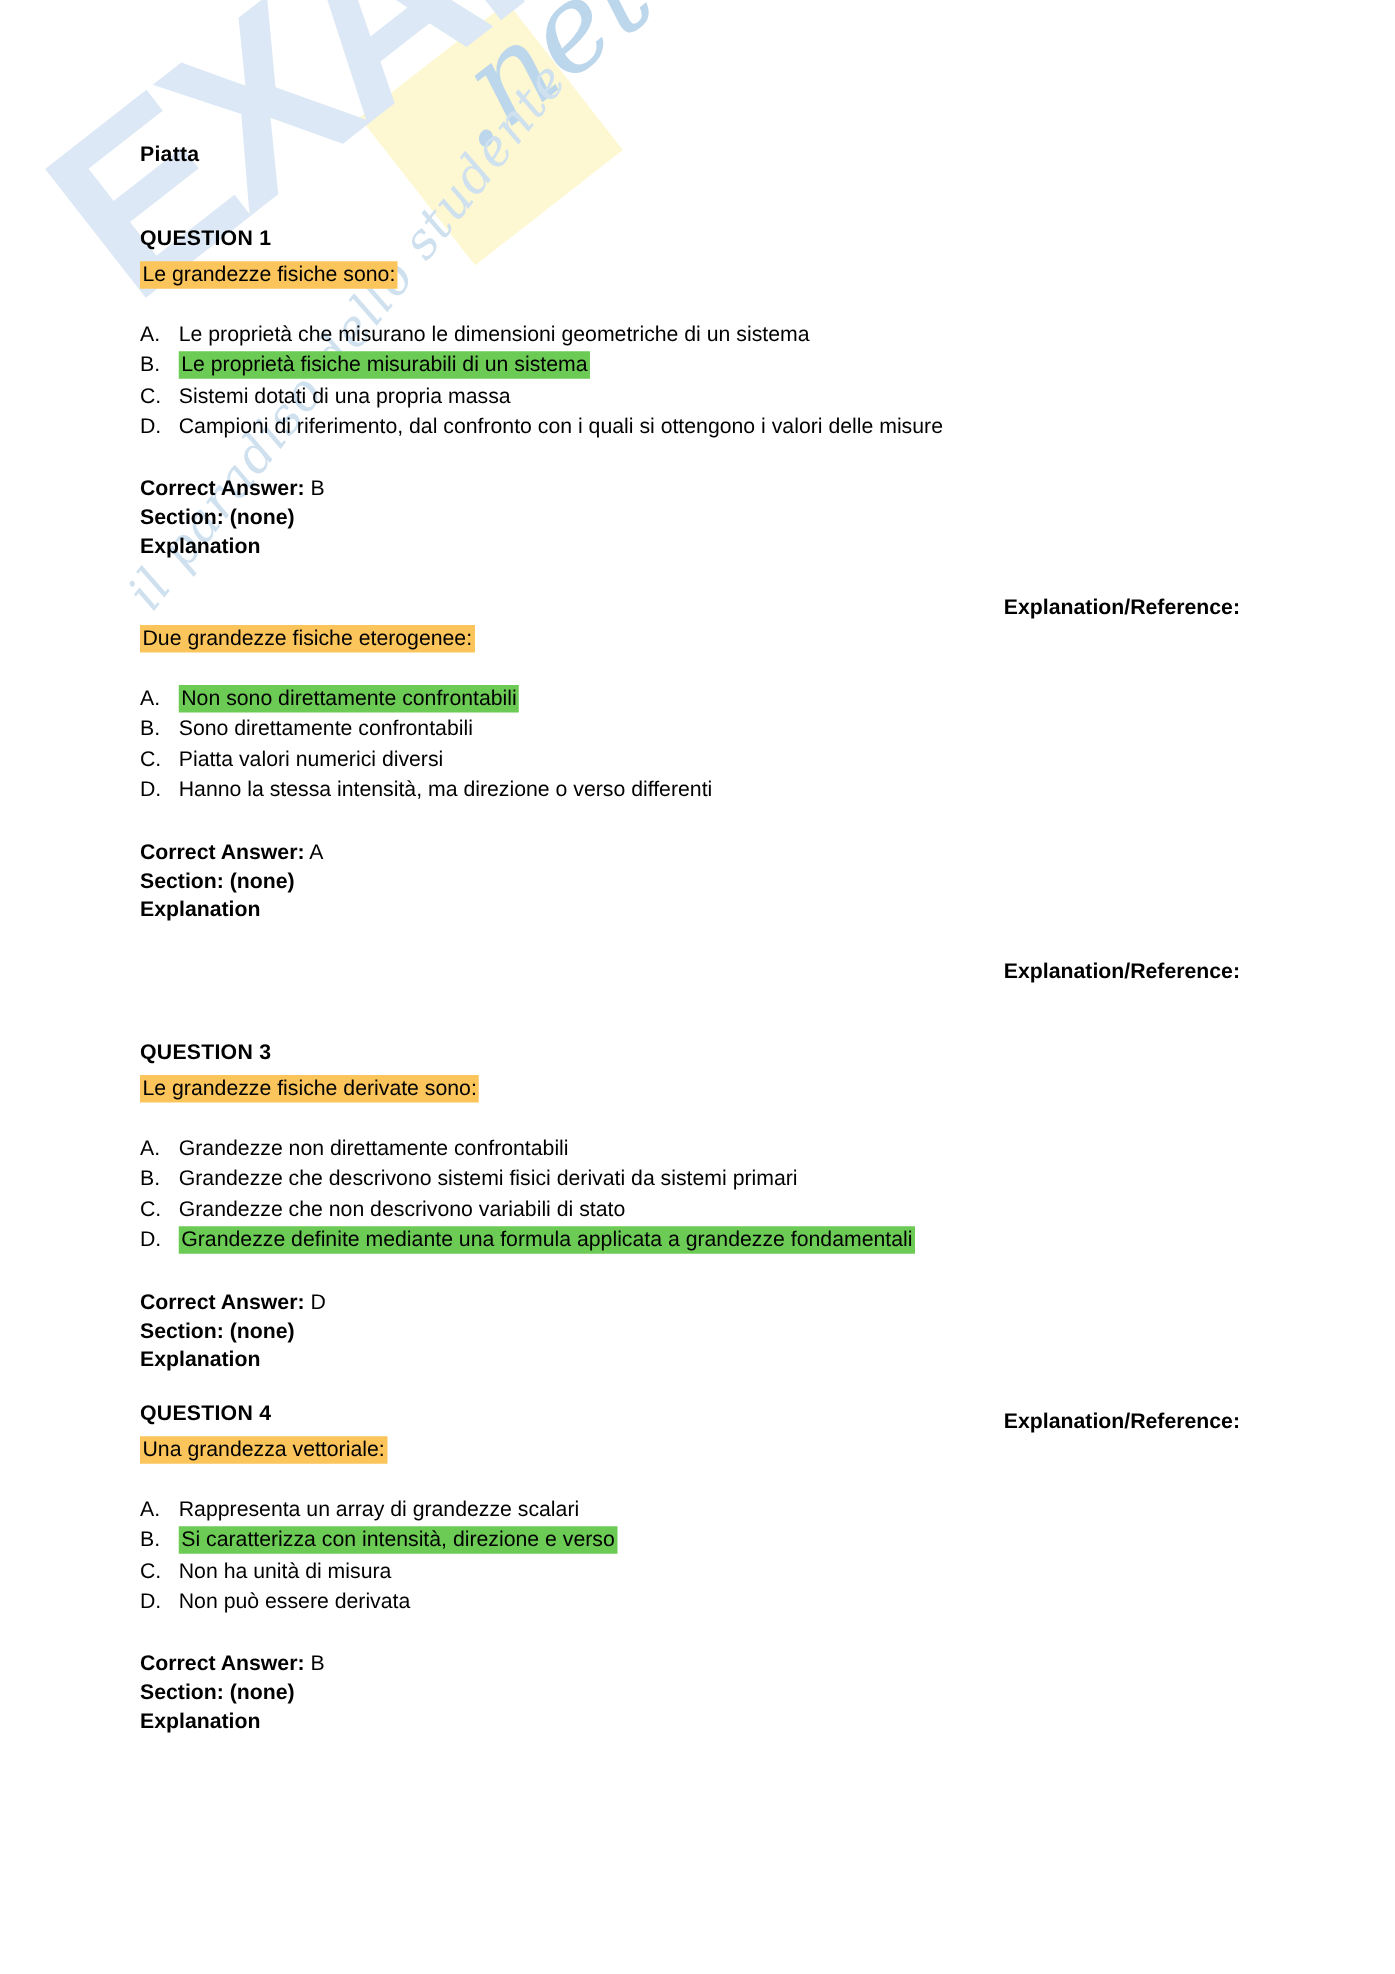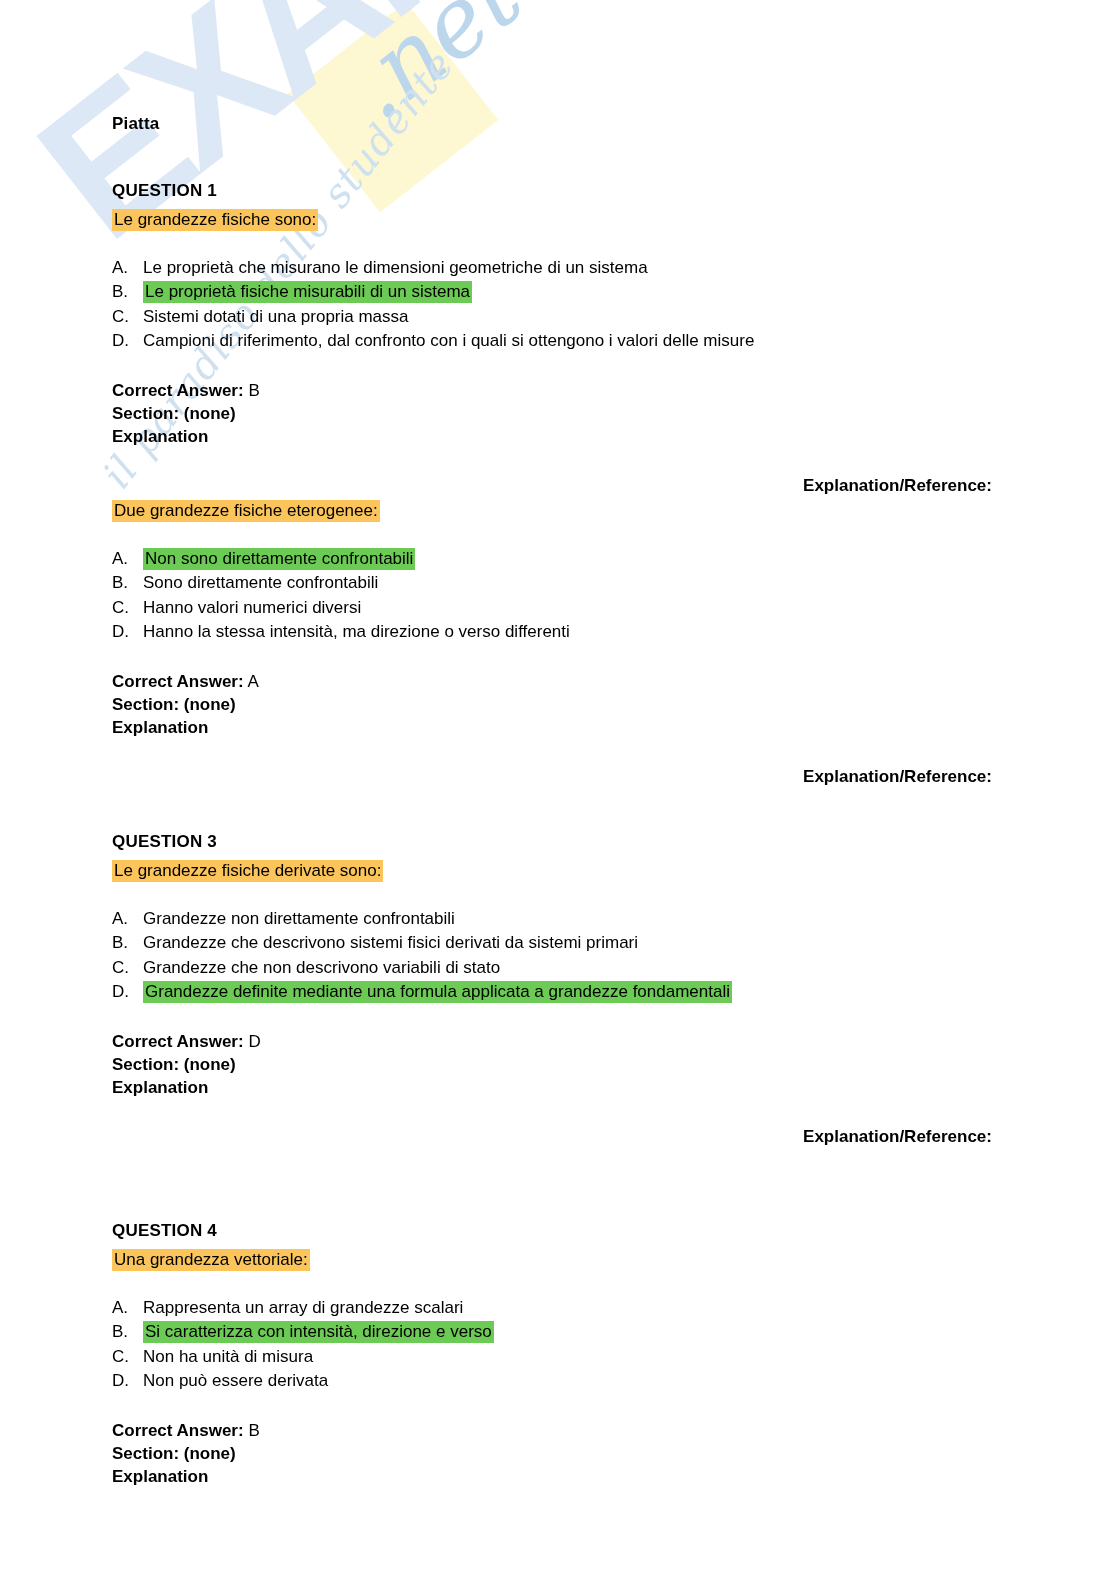--- a/index.html
+++ b/index.html
@@ -232,21 +232,21 @@
         <li class="option-row">
           <span class="option-letter">A.</span>
           <span class="option-text"><span class="hl-green">Non sono direttamente confrontabili</span></span>
         </li>
         <li class="option-row">
           <span class="option-letter">B.</span>
           <span class="option-text"><span>Sono direttamente confrontabili</span></span>
         </li>
         <li class="option-row">
           <span class="option-letter">C.</span>
-          <span class="option-text"><span>Hanno valori numerici diversi</span></span>
+          <span class="option-text"><span>Piatta valori numerici diversi</span></span>
         </li>
         <li class="option-row">
           <span class="option-letter">D.</span>
           <span class="option-text"><span>Hanno la stessa intensità, ma direzione o verso differenti</span></span>
         </li>
       </ul>
       <div class="answer-block" style="margin-top:25px;">
         <div>
           <span class="lbl">Correct Answer:</span>
           <span class="val">A</span>
@@ -290,21 +290,21 @@
         </div>
         <div class="bold-line">
           <span class="lbl">Section:</span>
           <span class="lbl">(none)</span>
         </div>
         <div class="bold-line">Explanation</div>
       </div>
       <div class="expl-ref" style="margin-top:25px;">Explanation/Reference:</div>
     </div>
 
-    <div class="question-block" style="top:1220px;">
+    <div class="question-block" style="top:1120px;">
       <div class="q-heading">QUESTION 4</div>
       <div class="q-stem" style="margin-top:5px;">
         <span class="hl-orange">Una grandezza vettoriale:</span>
       </div>
       <ul class="options" style="margin-top:24px;">
         <li class="option-row">
           <span class="option-letter">A.</span>
           <span class="option-text"><span>Rappresenta un array di grandezze scalari</span></span>
         </li>
         <li class="option-row">

